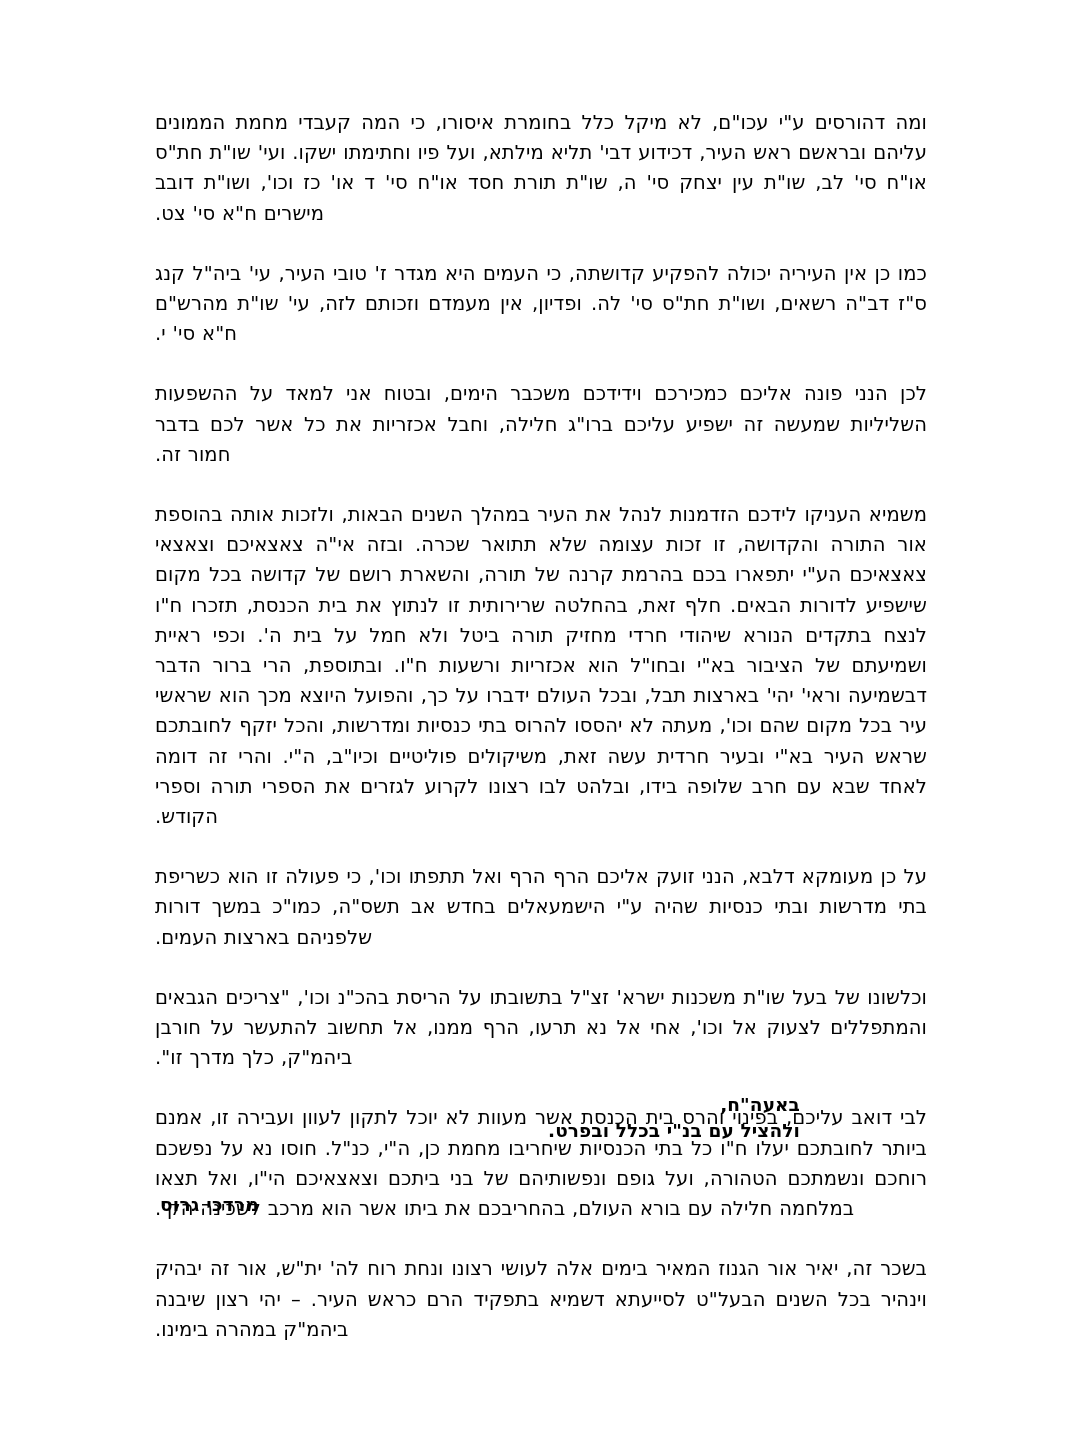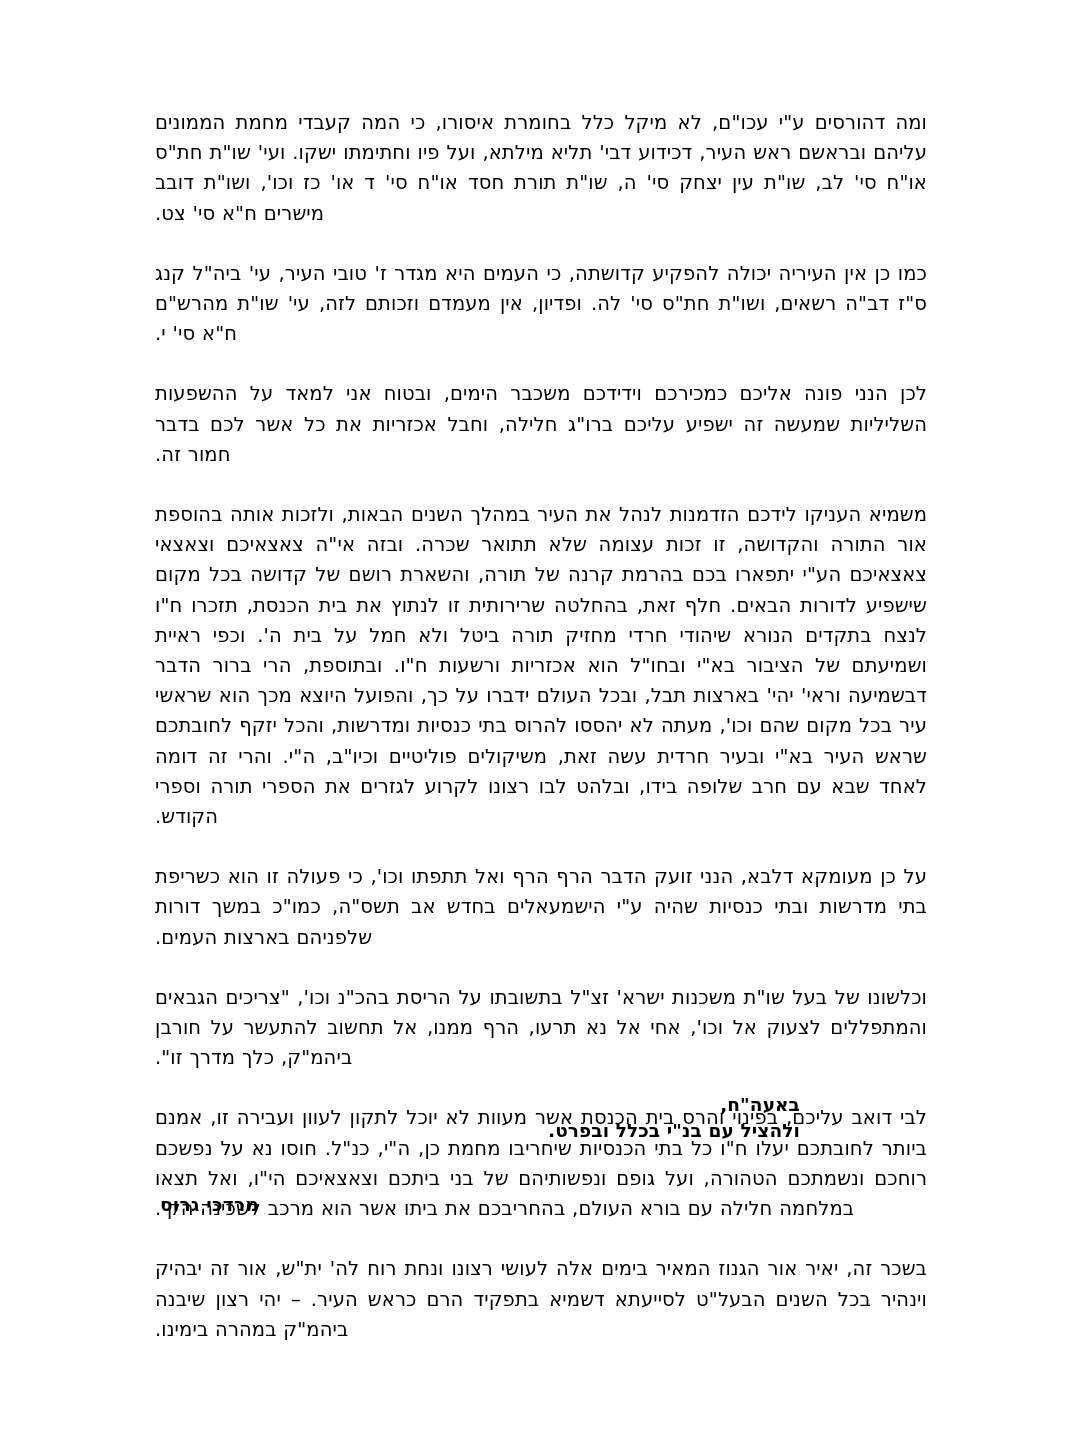--- a/index.html
+++ b/index.html
@@ -96,21 +96,21 @@
 </head>
 <body>
 
 <div class="page">
 
   <div class="text-column">
     <p class="para">ומה דהורסים ע"י עכו"ם, לא מיקל כלל בחומרת איסורו, כי המה קעבדי מחמת הממונים עליהם ובראשם ראש העיר, דכידוע דבי' תליא מילתא, ועל פיו וחתימתו ישקו. ועי' שו"ת חת"ס או"ח סי' לב, שו"ת עין יצחק סי' ה, שו"ת תורת חסד או"ח סי' ד או' כז וכו', ושו"ת דובב מישרים ח"א סי' צט.</p>
     <p class="para">כמו כן אין העיריה יכולה להפקיע קדושתה, כי העמים היא מגדר ז' טובי העיר, עי' ביה"ל קנג ס"ז דב"ה רשאים, ושו"ת חת"ס סי' לה. ופדיון, אין מעמדם וזכותם לזה, עי' שו"ת מהרש"ם ח"א סי' י.</p>
     <p class="para">לכן הנני פונה אליכם כמכירכם וידידכם משכבר הימים, ובטוח אני למאד על ההשפעות השליליות שמעשה זה ישפיע עליכם ברו"ג חלילה, וחבל אכזריות את כל אשר לכם בדבר חמור זה.</p>
     <p class="para">משמיא העניקו לידכם הזדמנות לנהל את העיר במהלך השנים הבאות, ולזכות אותה בהוספת אור התורה והקדושה, זו זכות עצומה שלא תתואר שכרה. ובזה אי"ה צאצאיכם וצאצאי צאצאיכם הע"י יתפארו בכם בהרמת קרנה של תורה, והשארת רושם של קדושה בכל מקום שישפיע לדורות הבאים. חלף זאת, בהחלטה שרירותית זו לנתוץ את בית הכנסת, תזכרו ח"ו לנצח בתקדים הנורא שיהודי חרדי מחזיק תורה ביטל ולא חמל על בית ה'. וכפי ראיית ושמיעתם של הציבור בא"י ובחו"ל הוא אכזריות ורשעות ח"ו. ובתוספת, הרי ברור הדבר דבשמיעה וראי' יהי' בארצות תבל, ובכל העולם ידברו על כך, והפועל היוצא מכך הוא שראשי עיר בכל מקום שהם וכו', מעתה לא יהססו להרוס בתי כנסיות ומדרשות, והכל יזקף לחובתכם שראש העיר בא"י ובעיר חרדית עשה זאת, משיקולים פוליטיים וכיו"ב, ה"י. והרי זה דומה לאחד שבא עם חרב שלופה בידו, ובלהט לבו רצונו לקרוע לגזרים את הספרי תורה וספרי הקודש.</p>
-    <p class="para">על כן מעומקא דלבא, הנני זועק הדבר הרף הרף ואל תתפתו וכו', כי פעולה זו הוא כשריפת בתי מדרשות ובתי כנסיות שהיה ע"י הישמעאלים בחדש אב תשס"ה, כמו"כ במשך דורות שלפניהם בארצות העמים.</p>
+    <p class="para">על כן מעומקא דלבא, הנני זועק אליכם הרף הרף ואל תתפתו וכו', כי פעולה זו הוא כשריפת בתי מדרשות ובתי כנסיות שהיה ע"י הישמעאלים בחדש אב תשס"ה, כמו"כ במשך דורות שלפניהם בארצות העמים.</p>
     <p class="para">וכלשונו של בעל שו"ת משכנות ישרא' זצ"ל בתשובתו על הריסת בהכ"נ וכו', "צריכים הגבאים והמתפללים לצעוק אל וכו', אחי אל נא תרעו, הרף ממנו, אל תחשוב להתעשר על חורבן ביהמ"ק, כלך מדרך זו".</p>
     <p class="para">לבי דואב עליכם, בפינוי והרס בית הכנסת אשר מעוות לא יוכל לתקון לעוון ועבירה זו, אמנם ביותר לחובתכם יעלו ח"ו כל בתי הכנסיות שיחריבו מחמת כן, ה"י, כנ"ל. חוסו נא על נפשכם רוחכם ונשמתכם הטהורה, ועל גופם ונפשותיהם של בני ביתכם וצאצאיכם הי"ו, ואל תצאו במלחמה חלילה עם בורא העולם, בהחריבכם את ביתו אשר הוא מרכב לשכינה הק'.</p>
     <p class="para">בשכר זה, יאיר אור הגנוז המאיר בימים אלה לעושי רצונו ונחת רוח לה' ית"ש, אור זה יבהיק וינהיר בכל השנים הבעל"ט לסייעתא דשמיא בתפקיד הרם כראש העיר. – יהי רצון שיבנה ביהמ"ק במהרה בימינו.</p>
   </div>
 
   <div class="signature-block">
     <div class="sig-row">
       <span class="sig-line">באעה"ח,</span>
     </div>
     <div class="sig-row">

